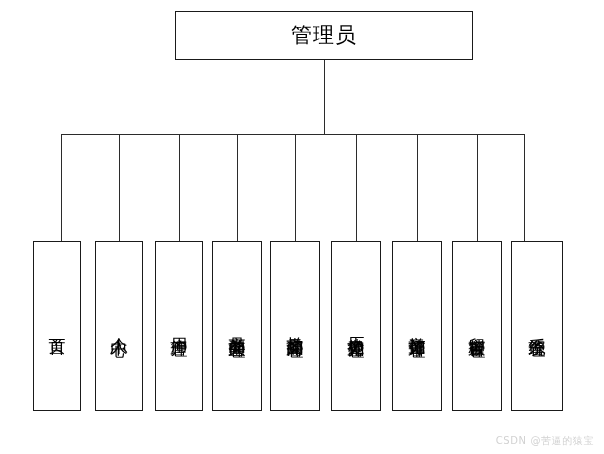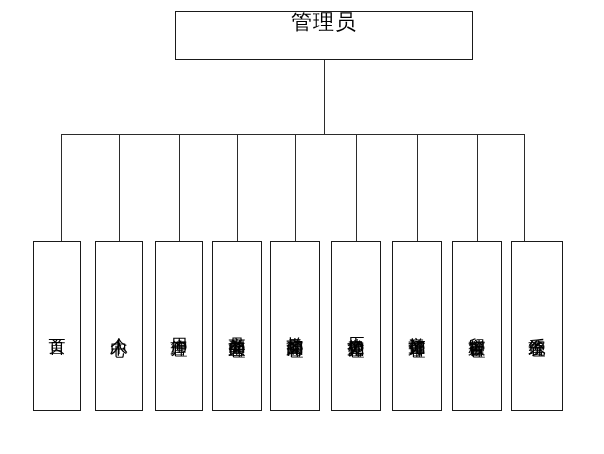--- a/index.html
+++ b/index.html
@@ -22,21 +22,21 @@
   .root-node {
     position: absolute;
     left: 175px;
     top: 11px;
     width: 298px;
     height: 49px;
     border: 1px solid #1a1a1a;
     background: #ffffff;
     box-sizing: border-box;
     display: flex;
-    align-items: flex-start;
+    align-items: center;
     justify-content: center;
   }
   .root-label {
     font-size: 21px;
     line-height: 1;
     color: #000000;
     letter-spacing: 1px;
     white-space: nowrap;
   }
 
@@ -125,14 +125,15 @@
   <div class="leaf-node" style="left:392px; width:50px;">
     <span class="leaf-label">竞拍订单管理</span>
   </div>
   <div class="leaf-node" style="left:452px; width:50px;">
     <span class="leaf-label">留言板管理</span>
   </div>
   <div class="leaf-node" style="left:511px; width:52px;">
     <span class="leaf-label">系统管理</span>
   </div>
 
+  <div class="watermark">CSDN @苦逼的猿宝</div>
 
 </div>
 
 </body></html>

